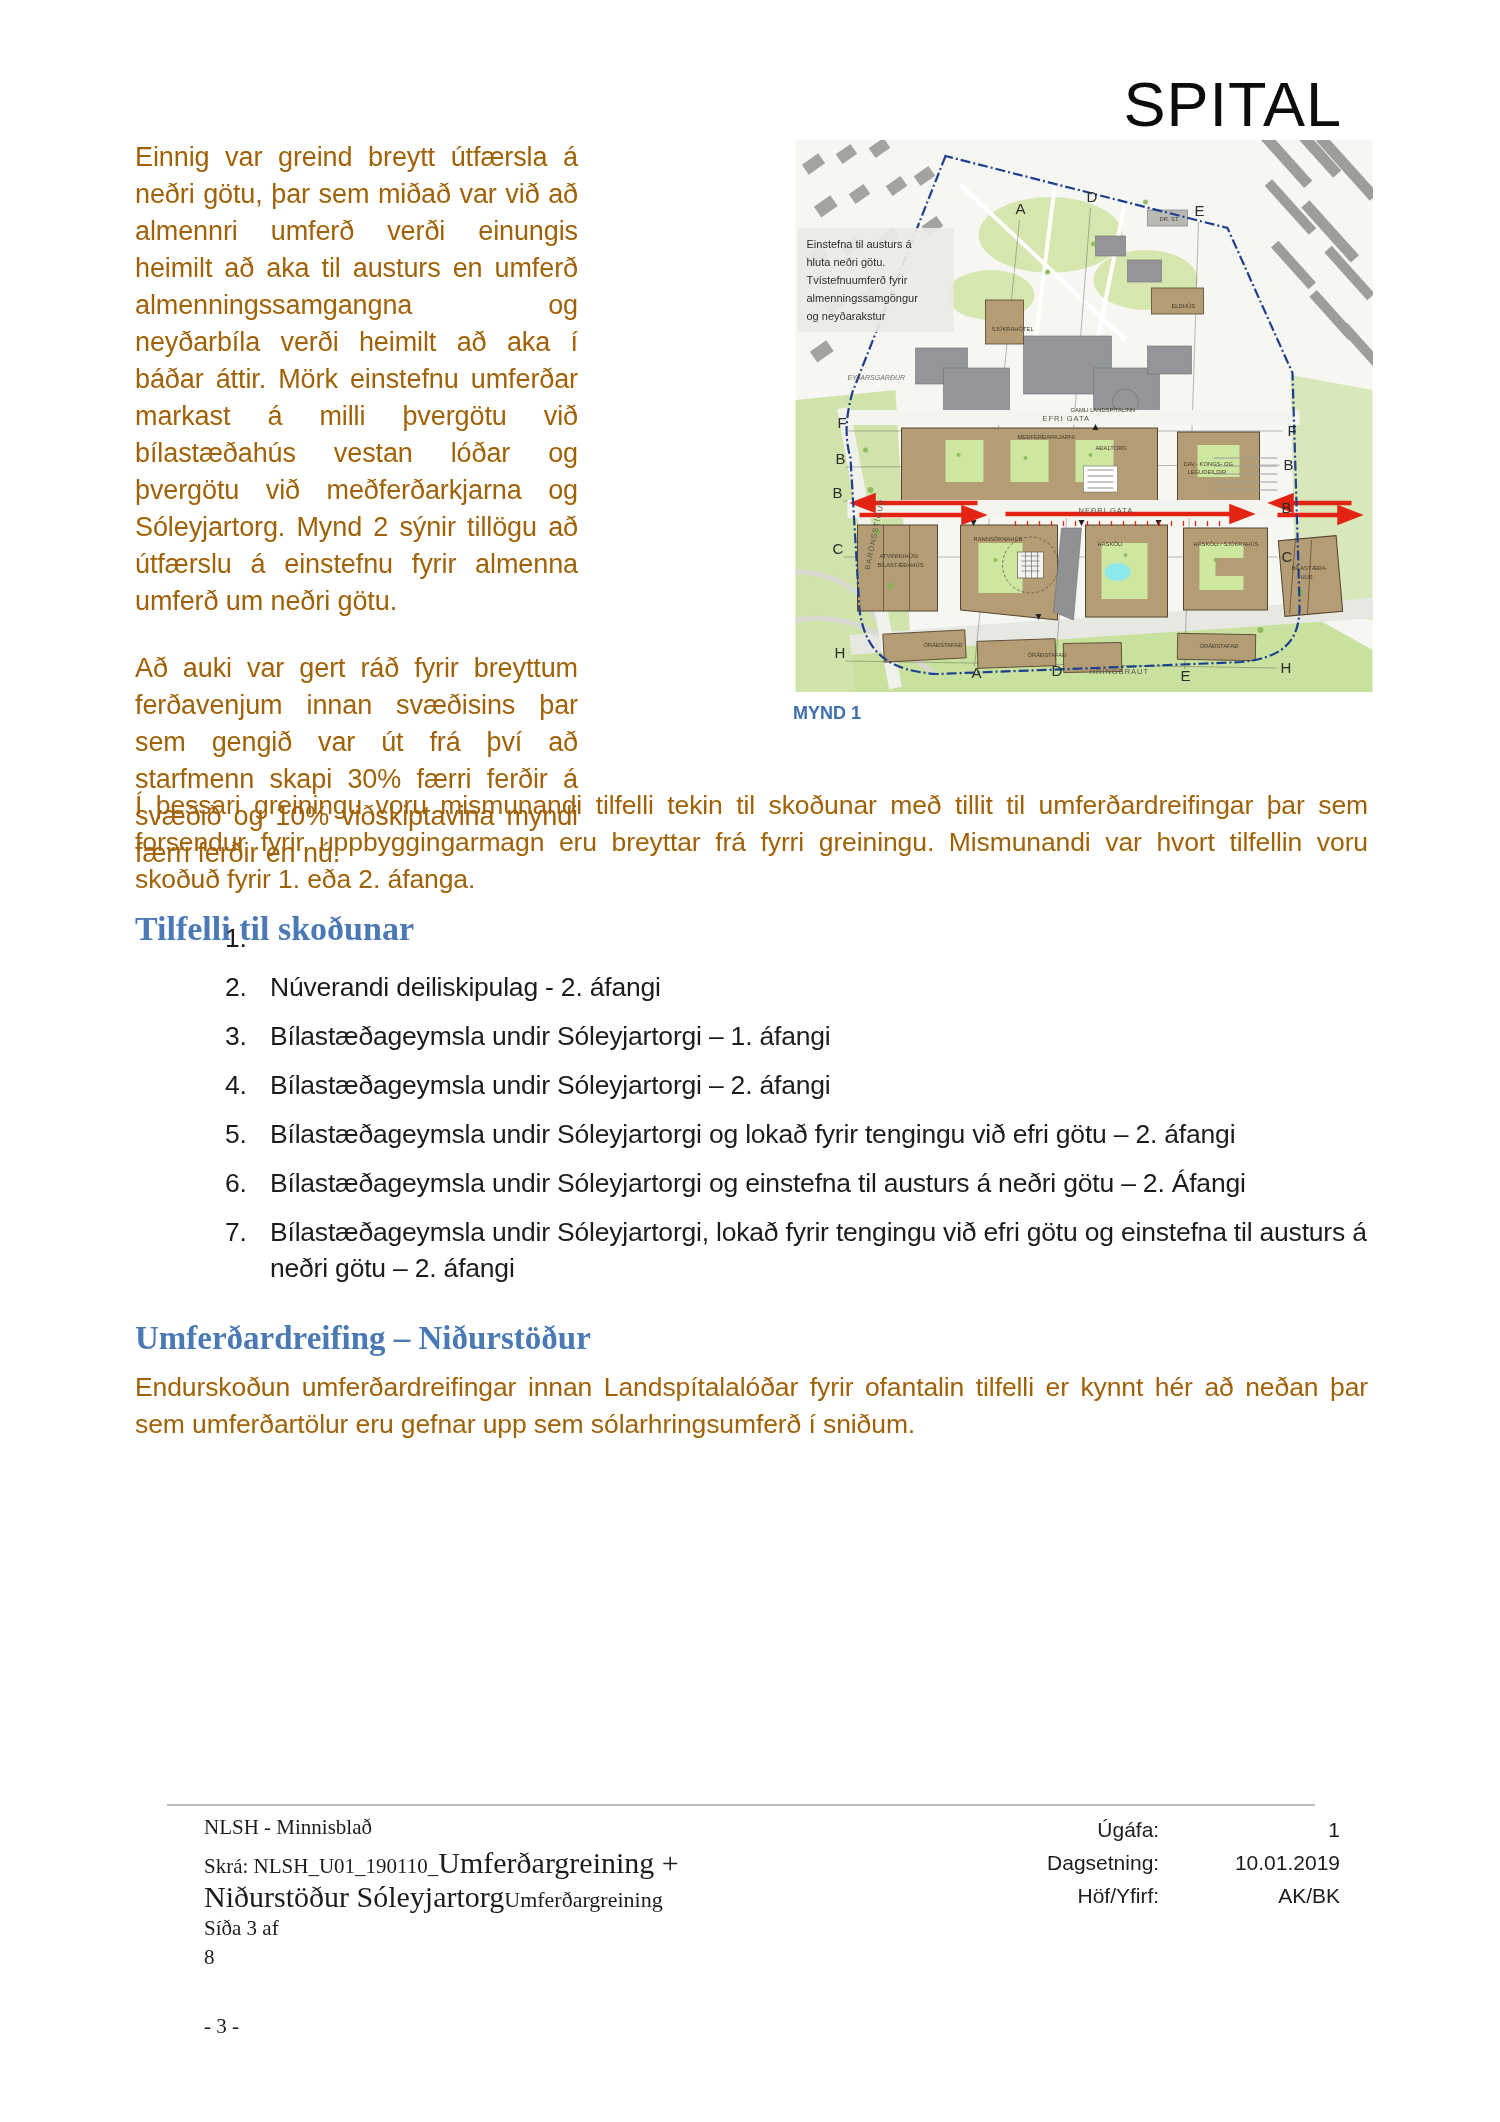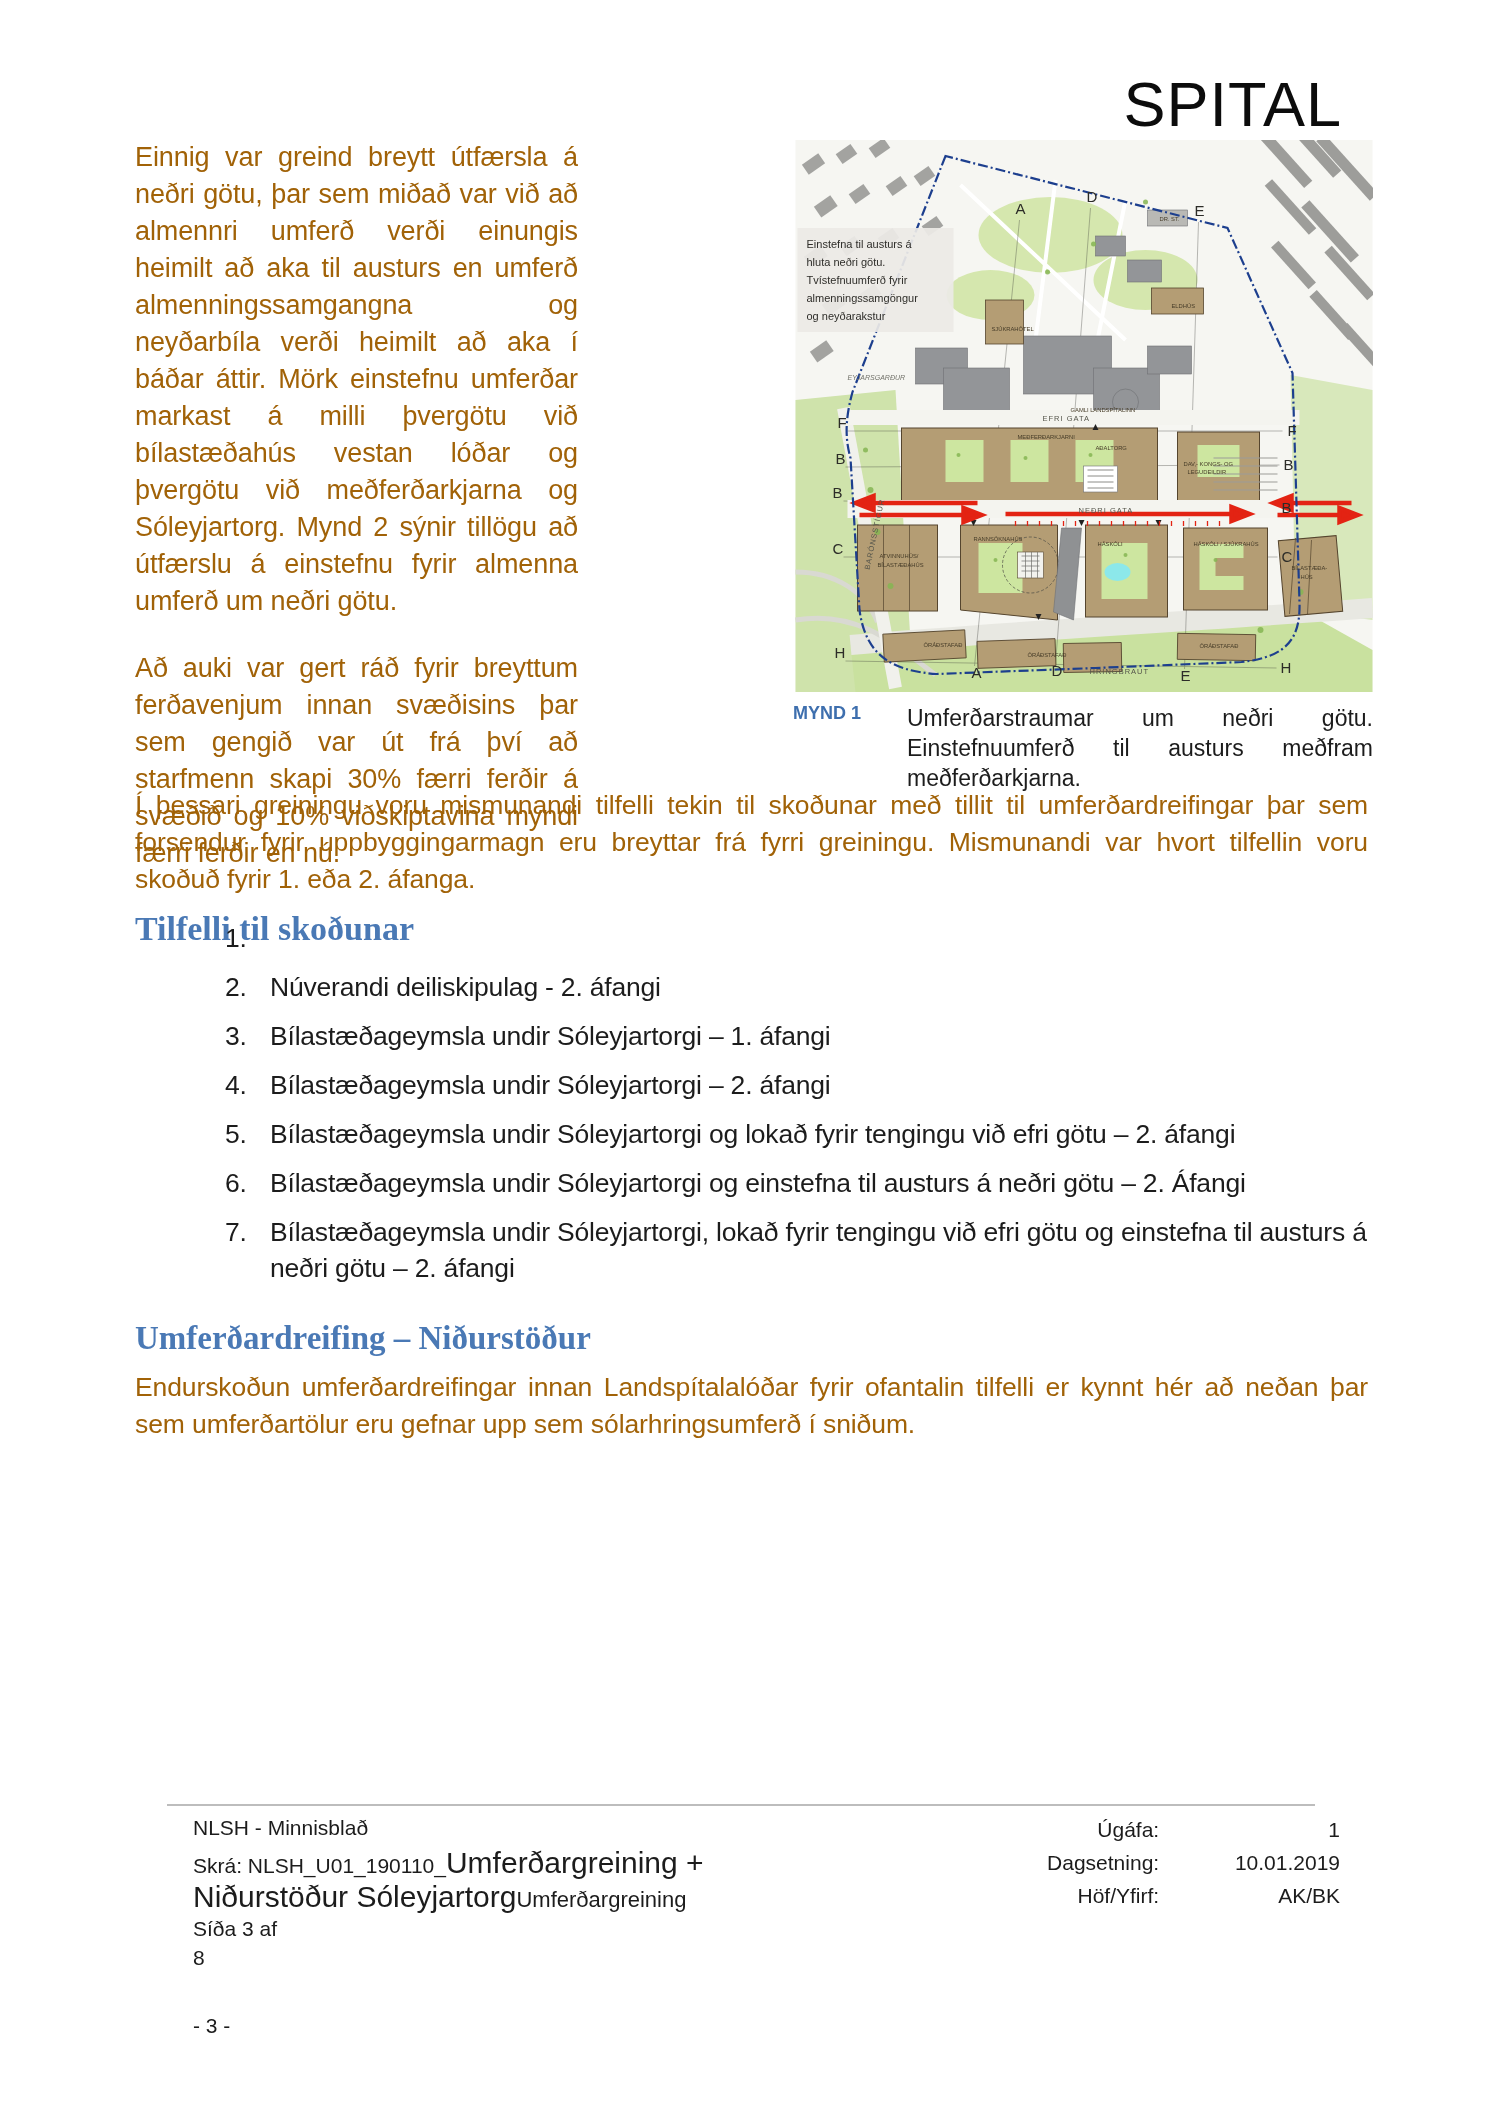--- a/index.html
+++ b/index.html
@@ -26,21 +26,21 @@
   .main { position:absolute; left:135px; top:787px; width:1233px; }
   .main .p { font-size:26.5px; }
   .list { margin-top:22px; }
   .li { display:flex; font-size:26.5px; line-height:36px; margin-bottom:13px; letter-spacing:-0.2px; }
   .li-num { margin-left:90px; width:45px; flex:none; }
   .li-text { flex:1; }
   .main .h-serif { font-size:33px; margin-top:34px; }
   .p-last { margin-top:12px; }
 
   .footer-rule { position:absolute; left:167px; top:1804px; width:1148px; border-top:2px solid #bdbdbd; }
-  .footer-left { position:absolute; left:193px; top:1813px; color:#1c1c1c; }
+  .footer-left { position:absolute; left:204px; top:1813px; color:#1c1c1c;font-family:Liberation Serif, serif; }
   .f-small { font-size:21px; line-height:29px; }
   .f-big { font-size:30px; }
   .f-mid { font-size:22px; }
   .f-line2 { margin-top:4px; font-size:21px; }
   .f-page { margin-top:42px; font-size:21px; }
 
   .footer-right { position:absolute; top:1813px; right:188px; font-size:21px; line-height:33px; color:#1c1c1c; }
   .fr-label { display:inline-block; width:160px; text-align:right; }
   .fr-value { display:inline-block; width:175px; text-align:right; }
 
@@ -275,21 +275,20 @@
             <text x="11" y="144" class="lg">Tvístefnuumferð fyrir</text>
             <text x="11" y="162" class="lg">almenningssamgöngur</text>
             <text x="11" y="180" class="lg">og neyðarakstur</text>
           </g>
       </g>
     </svg>
   </div>
 
   <div class="caption">
     <span class="caption-label">MYND 1</span>
-    <span class="caption-text">Umferðarstraumar um neðri götu. Einstefnuumferð til austurs meðfram meðferðarkjarna.</span>
   </div>
 
   <div class="main">
     <p class="p">Í þessari greiningu voru mismunandi tilfelli tekin til skoðunar með tillit til umferðardreifingar þar sem forsendur fyrir uppbyggingarmagn eru breyttar frá fyrri greiningu. Mismunandi var hvort tilfellin voru skoðuð fyrir 1. eða 2. áfanga.</p>
 
     <div class="list">
       <div class="li">
         <span class="li-num">1.</span>
       </div>
       <div class="li">

